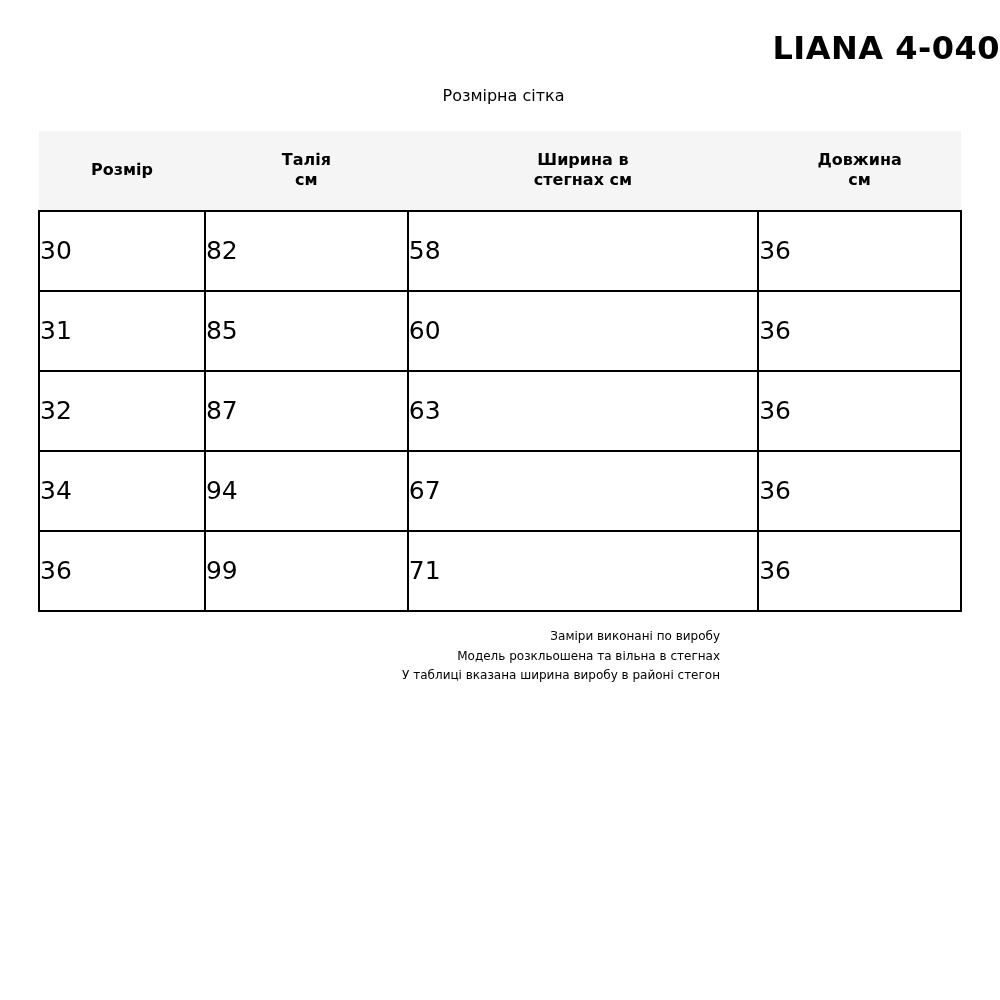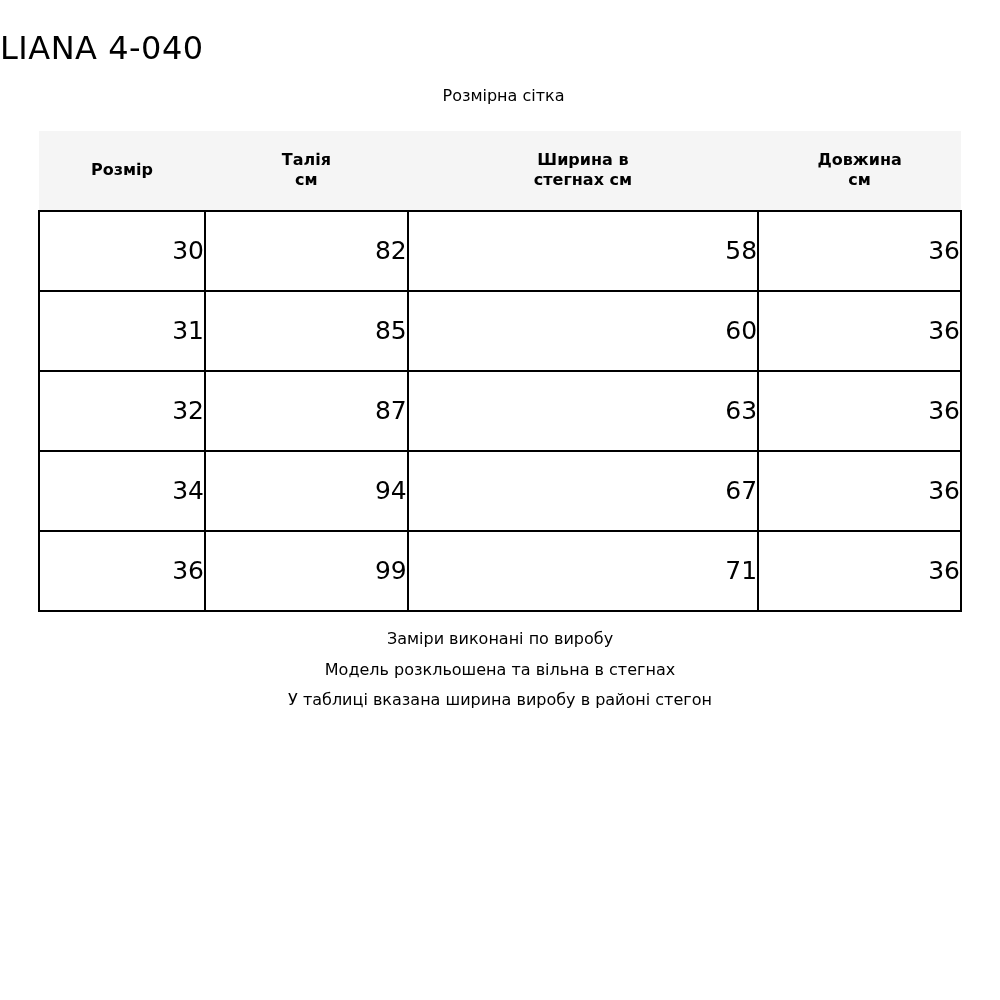--- a/index.html
+++ b/index.html
@@ -13,23 +13,23 @@
     color: #000000;
   }
   .page {
     width: 1000px;
     height: 1000px;
     padding-top: 30px;
     overflow: hidden;
   }
   .title {
     margin: 0;
-    text-align: left;
+    text-align: right;
     font-size: 32px;
-    font-weight: 400;
+    font-weight: 700;
     letter-spacing: 0.5px;
     line-height: 1.15;
   }
   .subtitle {
     margin: 19px 0 0 0;
     text-align: center;
     font-size: 16px;
     font-weight: 400;
     line-height: 1.2;
     padding-left: 7px;
@@ -52,37 +52,38 @@
     font-weight: 700;
     text-align: center;
     vertical-align: middle;
     white-space: pre-line;
     line-height: 1.3;
     padding: 0;
   }
   .size-table tbody td {
     border: 2px solid #000000;
     height: 80px;
-    text-align: right;
+    text-align: left;
     vertical-align: middle;
     font-size: 25px;
     font-weight: 400;
     padding: 0;
     background: #ffffff;
   }
   .notes {
     margin-top: 17px;
     text-align: center;
   }
   .notes p {
-    margin: 11px auto;
+    margin: 5px auto;
     max-width: 440px;
-    font-size: 16px;
+    font-size: 12px;
     line-height: 1.22;
     font-weight: 400;
+    text-align: right;
   }
 </style>
 </head>
 <body>
 
 <div class="page">
 
   <h1 class="title">LIANA 4-040</h1>
   <p class="subtitle">Розмірна сітка</p>
 

